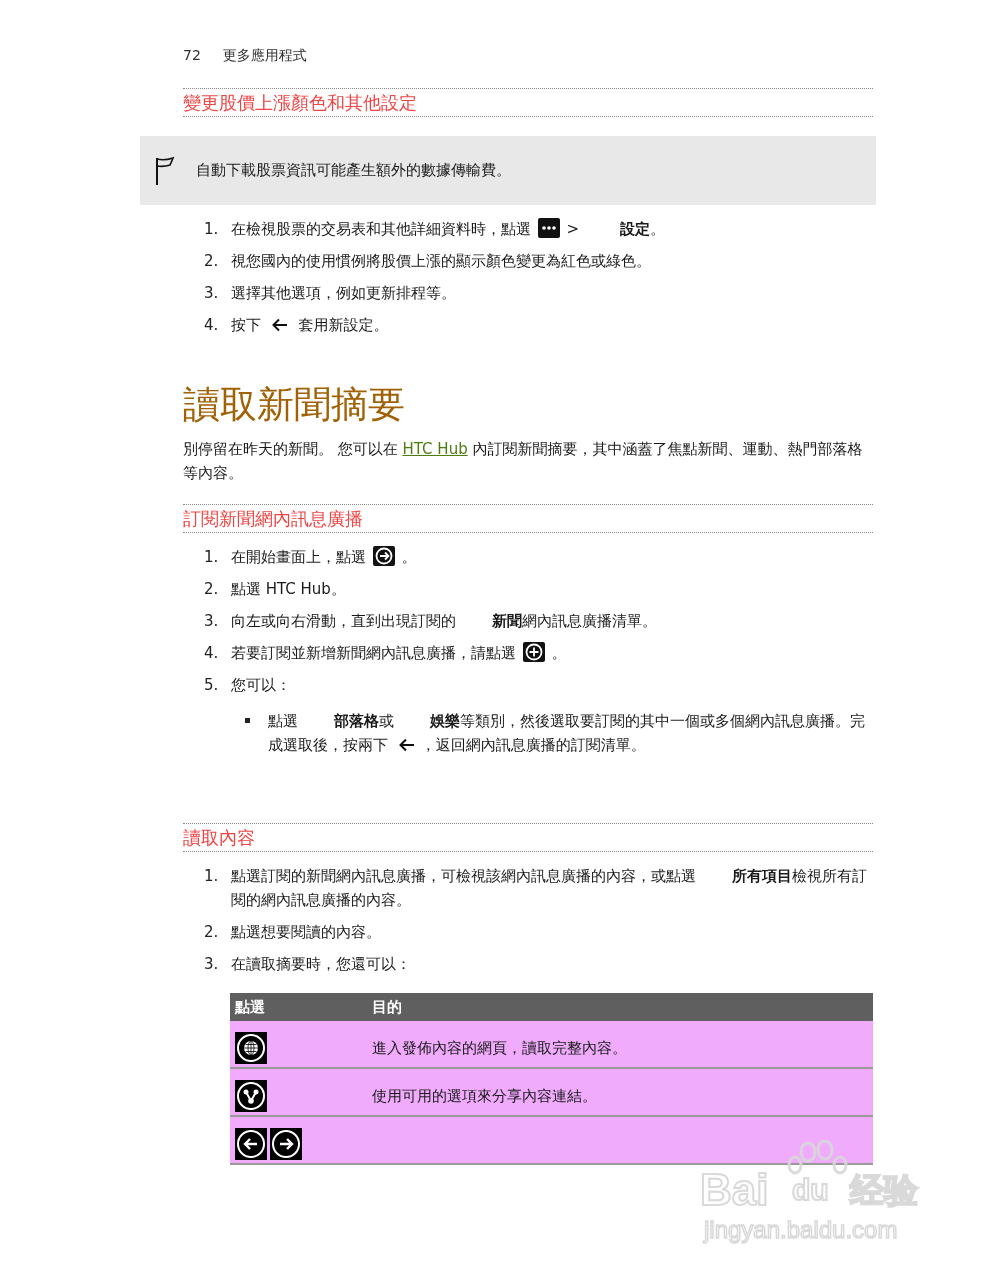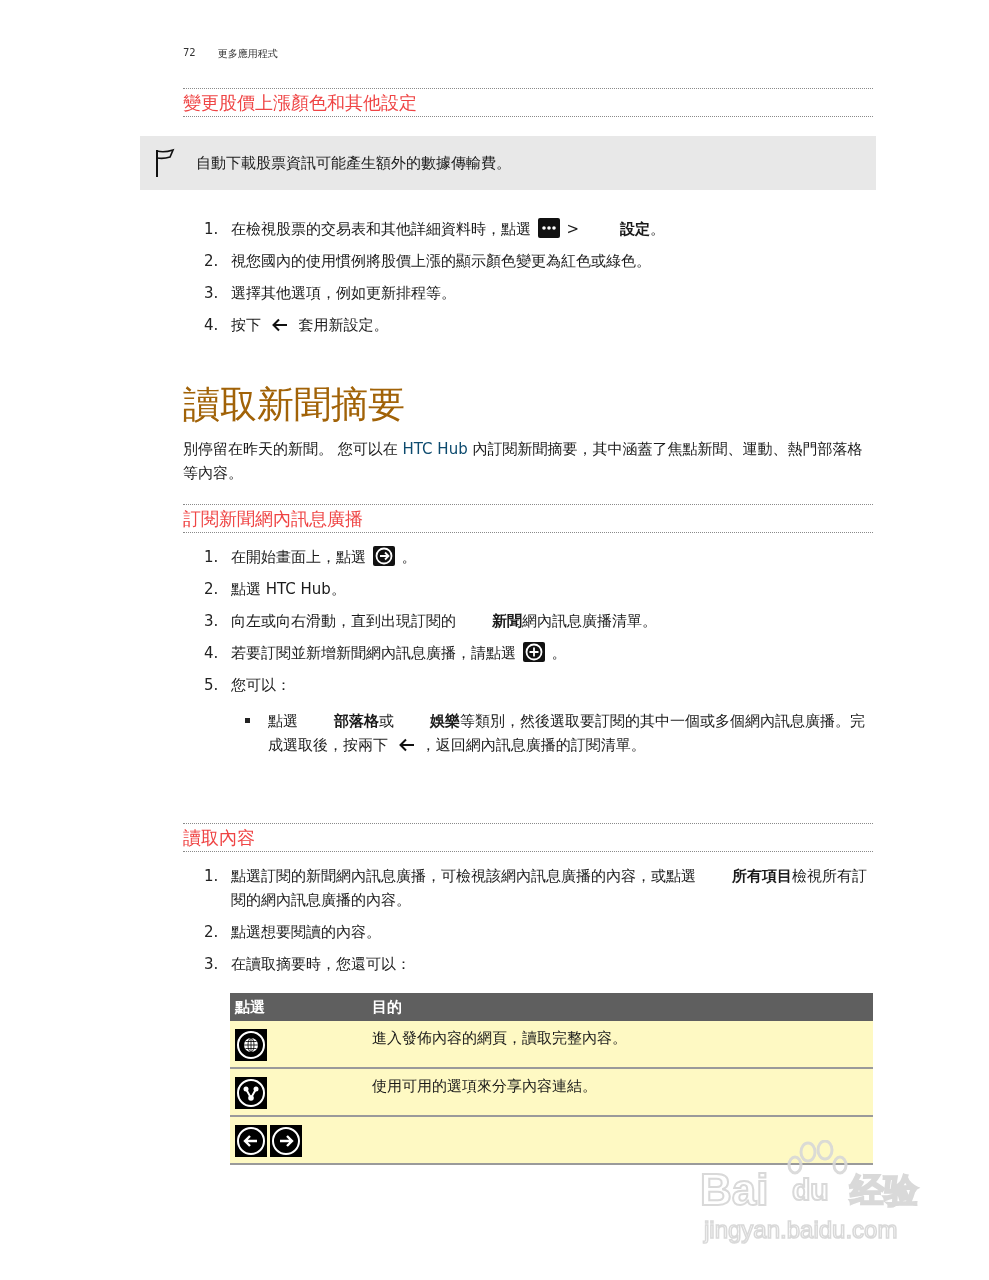--- a/index.html
+++ b/index.html
@@ -1,58 +1,58 @@
 <!DOCTYPE html>
 <html><head>
 <meta charset="utf-8">
 <style>
   * { box-sizing: border-box; margin: 0; padding: 0; }
   html, body { width: 989px; height: 1280px; background: #ffffff; overflow: hidden; }
   body { font-family: "DejaVu Sans", "Liberation Sans", sans-serif; color: #1a1a1a; position: relative; }
 
-  .page-header { position: absolute; left: 183px; top: 47px; font-size: 10px; color: #333; display: flex; gap: 22px; justify-content: space-between; }
+  .page-header { position: absolute; left: 183px; top: 47px; font-size: 14px; color: #333; display: flex; gap: 22px; justify-content: space-between; }
 
   .h2 {
     position: absolute; left: 183px; width: 690px;
     border-top: 1px dotted #8a8a8a; border-bottom: 1px dotted #8a8a8a;
     color: #ef4444; font-size: 18px; line-height: 26px; padding: 1px 0 0 0;
   }
   .h1 { position: absolute; left: 183px; top: 386px; color: #a16207; font-size: 37px; line-height: 38px; }
 
   .note {
-    position: absolute; left: 140px; top: 136px; width: 736px; height: 54px;
+    position: absolute; left: 140px; top: 136px; width: 736px; height: 69px;
     background: #e8e8e8; display: flex; align-items: center;
   }
   .note .flag { width: 22px; height: 30px; margin-left: 14px; margin-right: 20px; }
   .note .text { font-size: 15px; color: #1a1a1a; }
 
   .steps { position: absolute; left: 200px; width: 680px; list-style: none; }
   .steps li { display: flex; font-size: 15px; line-height: 24px; margin-bottom: 8px; }
   .steps .num { width: 31px; flex-shrink: 0; padding-left: 4px; color: #222; }
   .steps .body { flex: 1; }
   .bold { font-weight: bold; margin-left: 36px; }
 
   .icon-tile {
     display: inline-block; vertical-align: -4px; width: 22px; height: 20px;
     background: #111; border-radius: 2px; margin: 0 2px; position: relative;
   }
   .icon-tile svg { position: absolute; left: 0; top: 0; }
   .arrow-inline { display: inline-block; vertical-align: -2px; margin: 0 6px; }
 
   .para { position: absolute; left: 183px; top: 437px; width: 690px; font-size: 15px; line-height: 24px; }
-  .para .latin { color: #0c4a6e; }
+  .para .latin { color: #4d7c0f; text-decoration: underline; }
 
   .bullets { position: absolute; left: 244px; top: 709px; width: 630px; list-style: none; }
   .bullets li { display: flex; font-size: 15px; line-height: 24px; margin-bottom: 0; }
   .bullets .dot { width: 24px; flex-shrink: 0; position: relative; }
   .bullets .dot::before { content: ""; position: absolute; left: 1px; top: 9px; width: 5px; height: 5px; background: #222; }
 
   .table { position: absolute; left: 230px; top: 993px; width: 643px; }
   .table .thead { height: 28px; background: #5f5f5f; color: #fff; display: flex; align-items: center; font-size: 15px; font-weight: bold; }
-  .table .row { background: #fef9c3; border-bottom: 2px solid #9a9a9a; height: 48px; display: flex; }
+  .table .row { background: #f0abfc; border-bottom: 2px solid #9a9a9a; height: 48px; display: flex; align-items: center; }
   .table .c1 { width: 142px; padding-left: 5px; }
   .table .c2 { flex: 1; font-size: 15px; padding-top: 8px; }
   .table .row .c1 { padding-top: 8px; display: flex; gap: 3px; }
   .bigicon { width: 32px; height: 32px; background: #000; display: inline-block; }
 
   .watermark { position: absolute; left: 700px; top: 1140px; width: 240px; height: 110px; opacity: 0.9; }
 </style>
 </head>
 <body>
 

